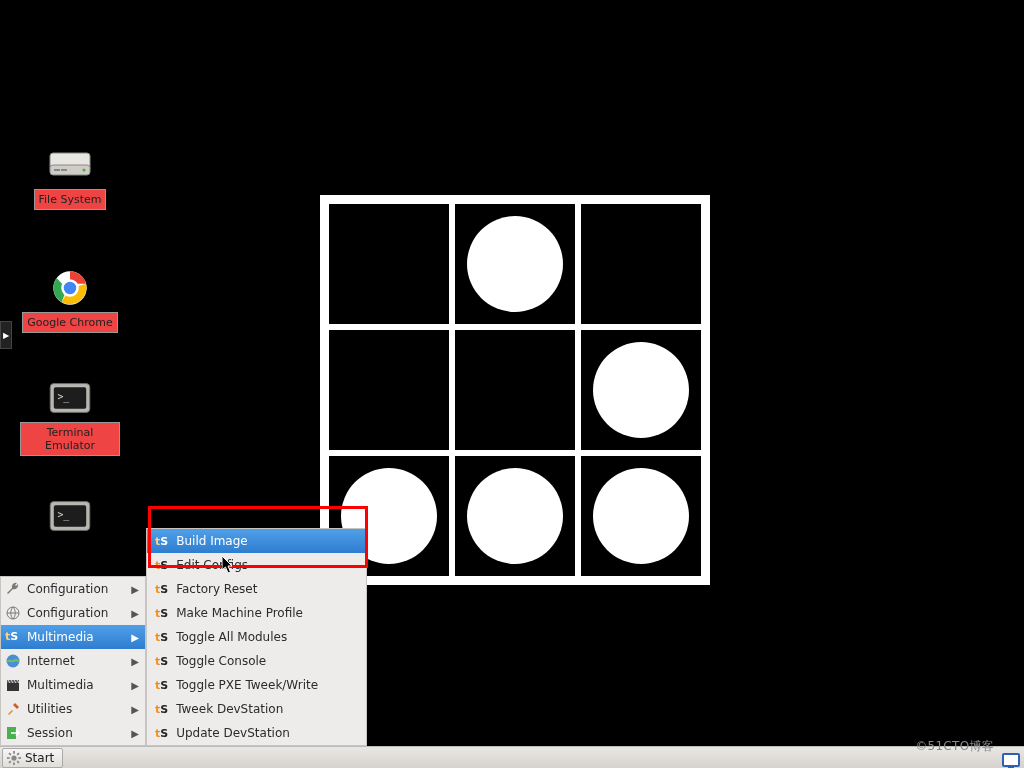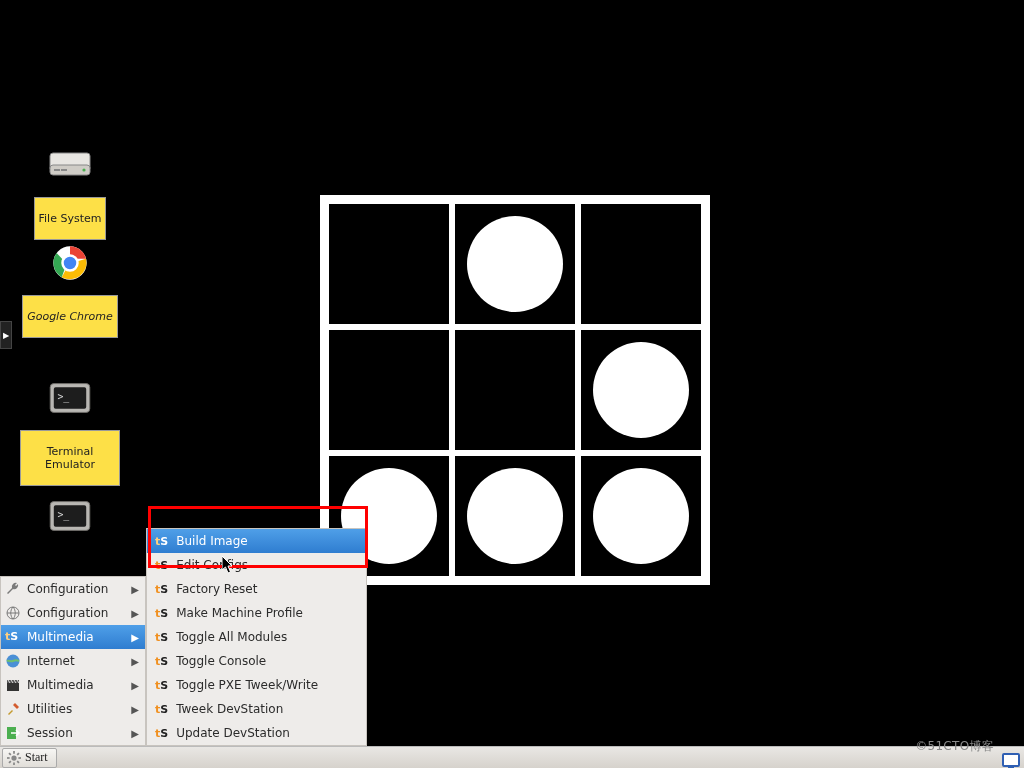--- a/index.html
+++ b/index.html
@@ -11,27 +11,26 @@
     position: absolute;
     width: 100px;
     text-align: center;
     cursor: pointer;
   }
   .desktop-icon .icon-box {
     width: 48px; height: 40px; margin: 0 auto 4px auto;
     display: flex; align-items: center; justify-content: center;
   }
   .desktop-icon .label {
-    background: #fde047;
+    background: #ef4444;
     border: 1px solid #999;
     display: inline-block;
-    padding: 14px 4px;
+    padding: 3px 4px;
     font-size: 11px;
     color: #222;
-    margin-top: 8px;
   }
 
   
   .center-graphic {
     position: absolute;
     left: 320px; top: 195px;
     border: 6px solid #fff;
     background: #fff;
   }
   .center-graphic .row { display: flex; }
@@ -124,21 +123,20 @@
     height: 20px;
     border: 1px solid #aaa;
     background: linear-gradient(#f7f6f4,#e1ded9);
     display: flex; align-items: center;
     padding: 0 8px 0 4px;
     margin-left: 2px;
     gap: 4px;
     font-size: 12px;
     color: #222;
     border-radius: 2px;
-    font-family: Liberation Serif, serif;
   }
   .start-gear {
     width: 14px; height: 14px;
   }
   .tray {
     position: absolute; right: 4px; bottom: 1px;
     display: flex; align-items: center; gap: 4px;
   }
   .tray .monitor-icon {
     width: 18px; height: 14px;
@@ -182,21 +180,21 @@
       <rect x="4" y="8" width="40" height="18" rx="3" fill="#e8e6e2" stroke="#888"></rect>
       <rect x="4" y="20" width="40" height="10" rx="3" fill="#cfccc6" stroke="#888"></rect>
       <circle cx="38" cy="25" r="1.6" fill="#4caf50"></circle>
       <rect x="8" y="24" width="6" height="2" fill="#888"></rect>
       <rect x="15" y="24" width="6" height="2" fill="#888"></rect>
     </svg>
   </div>
   <span class="label">File System</span>
 </div>
 
-<div class="desktop-icon" style="left:20px; top:243px;font-style:italic;">
+<div class="desktop-icon" style="left:20px; top:268px;">
   <div class="icon-box">
     <svg viewBox="0 0 48 48" width="40" height="40">
       <circle cx="24" cy="24" r="20" fill="#fff"></circle>
       <path d="M24 4 A20 20 0 0 1 43.3 19 L24 19 Z" fill="#ea4335"></path>
       <path d="M43.3 19 A20 20 0 0 1 14 41 L23 25 Z" fill="#fbbc05"></path>
       <path d="M14 41 A20 20 0 0 1 8 12 L20 25 Z" fill="#34a853"></path>
       <circle cx="24" cy="24" r="9" fill="#4285f4"></circle>
       <circle cx="24" cy="24" r="9" fill="none" stroke="#fff" stroke-width="3"></circle>
     </svg>
   </div>

